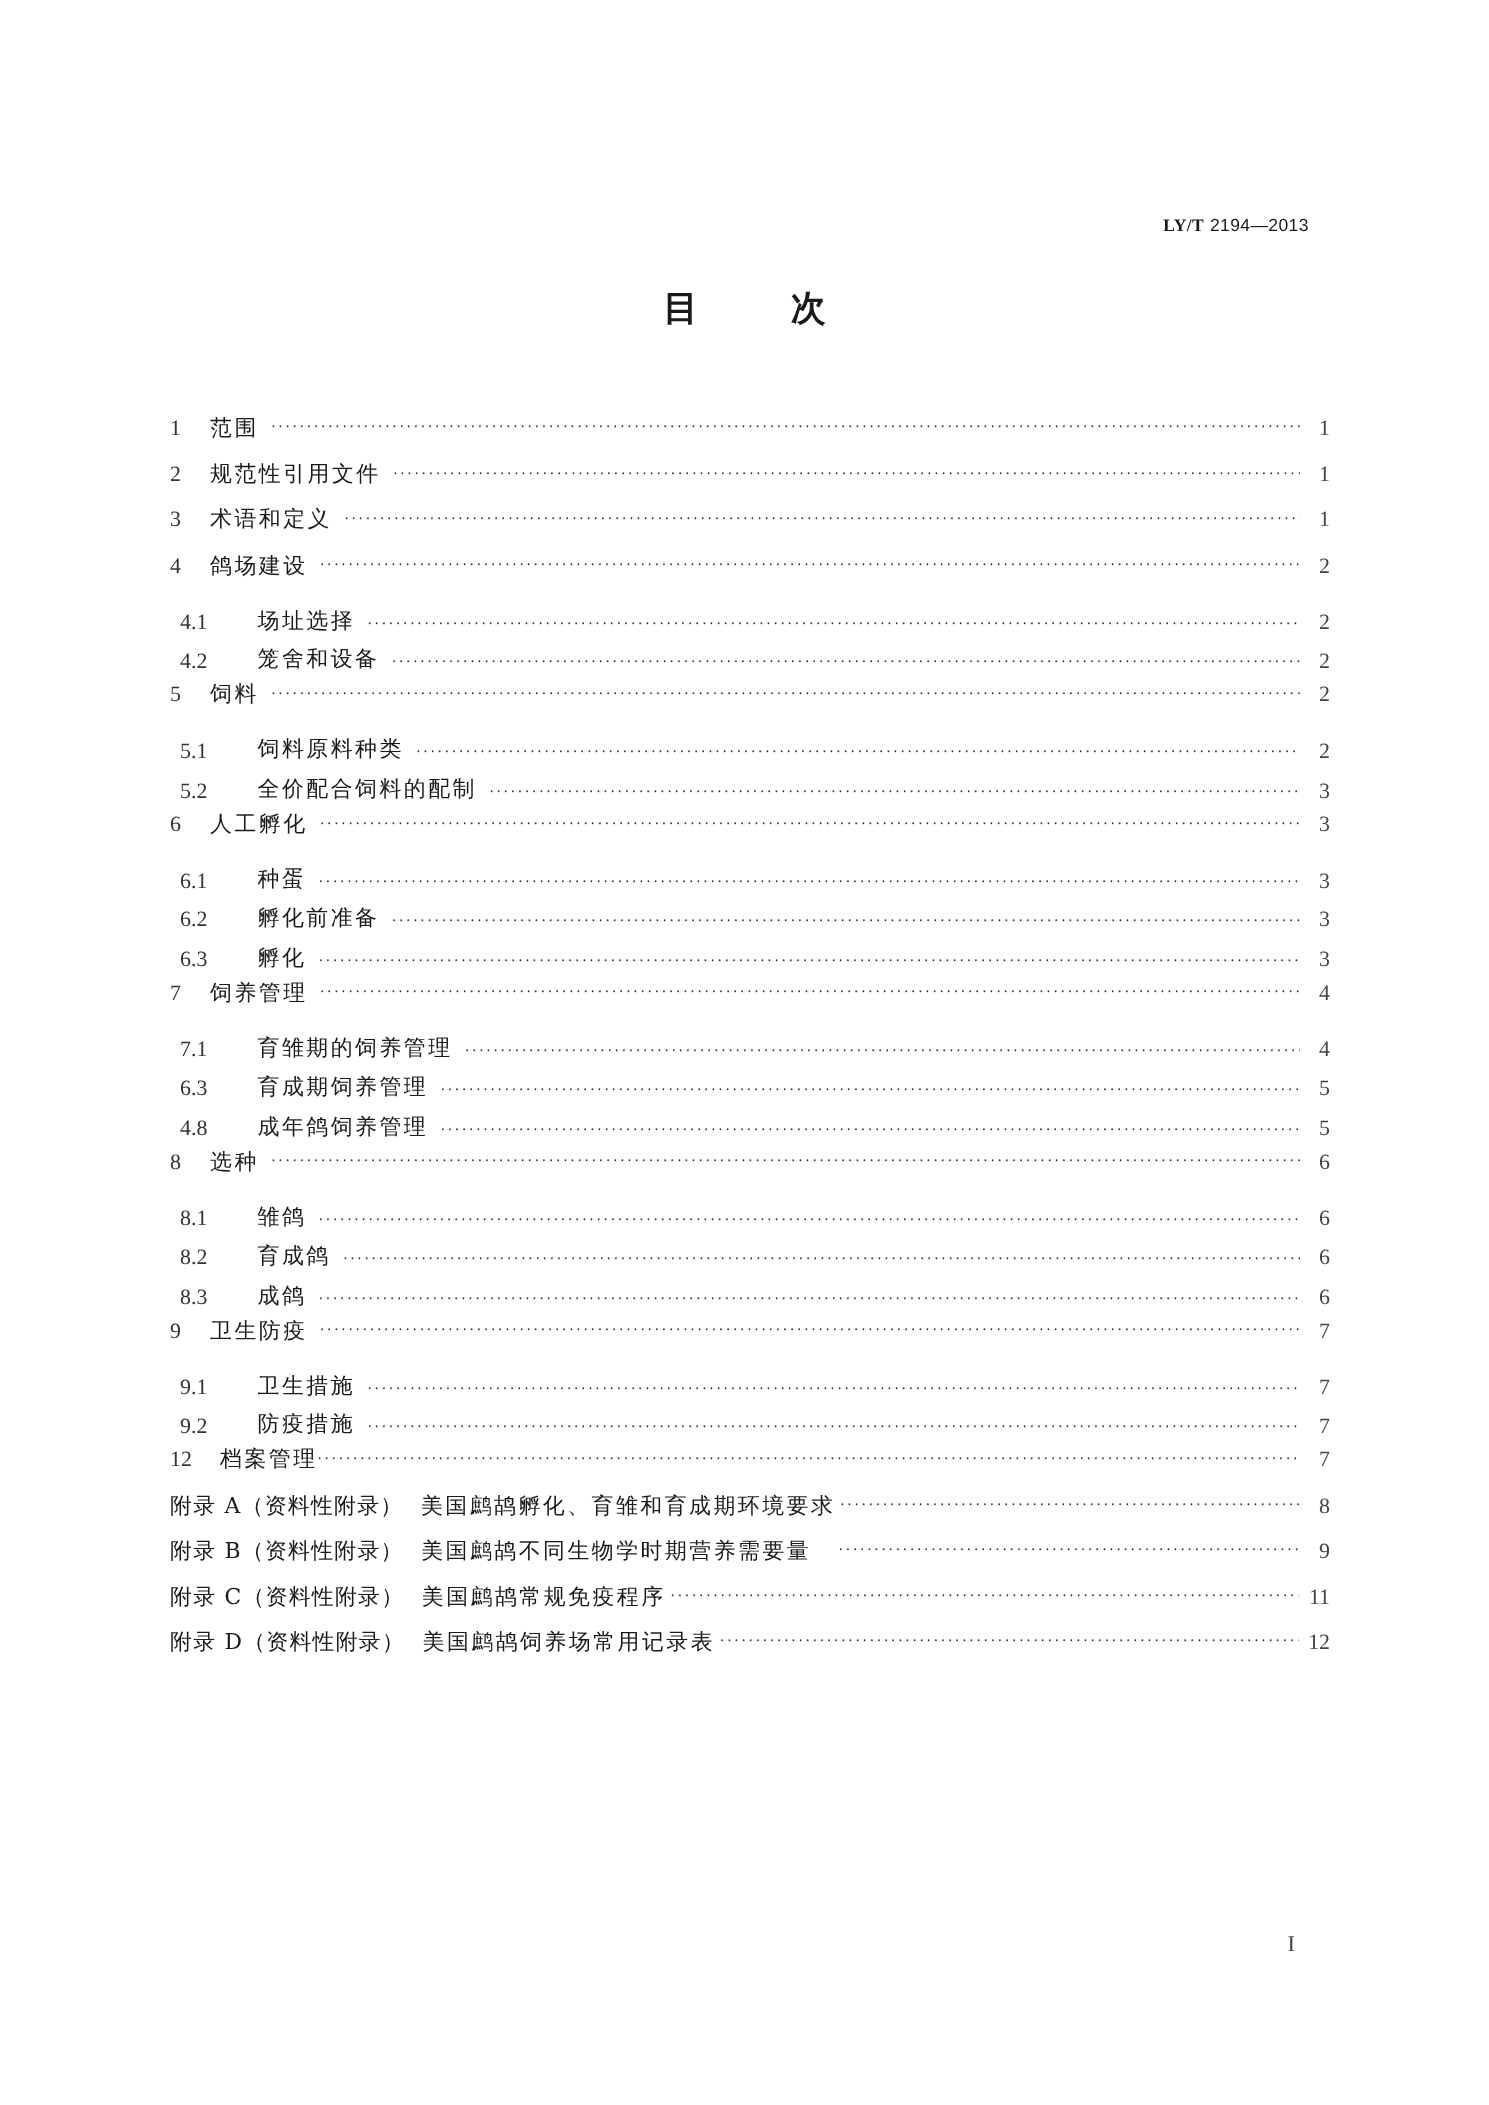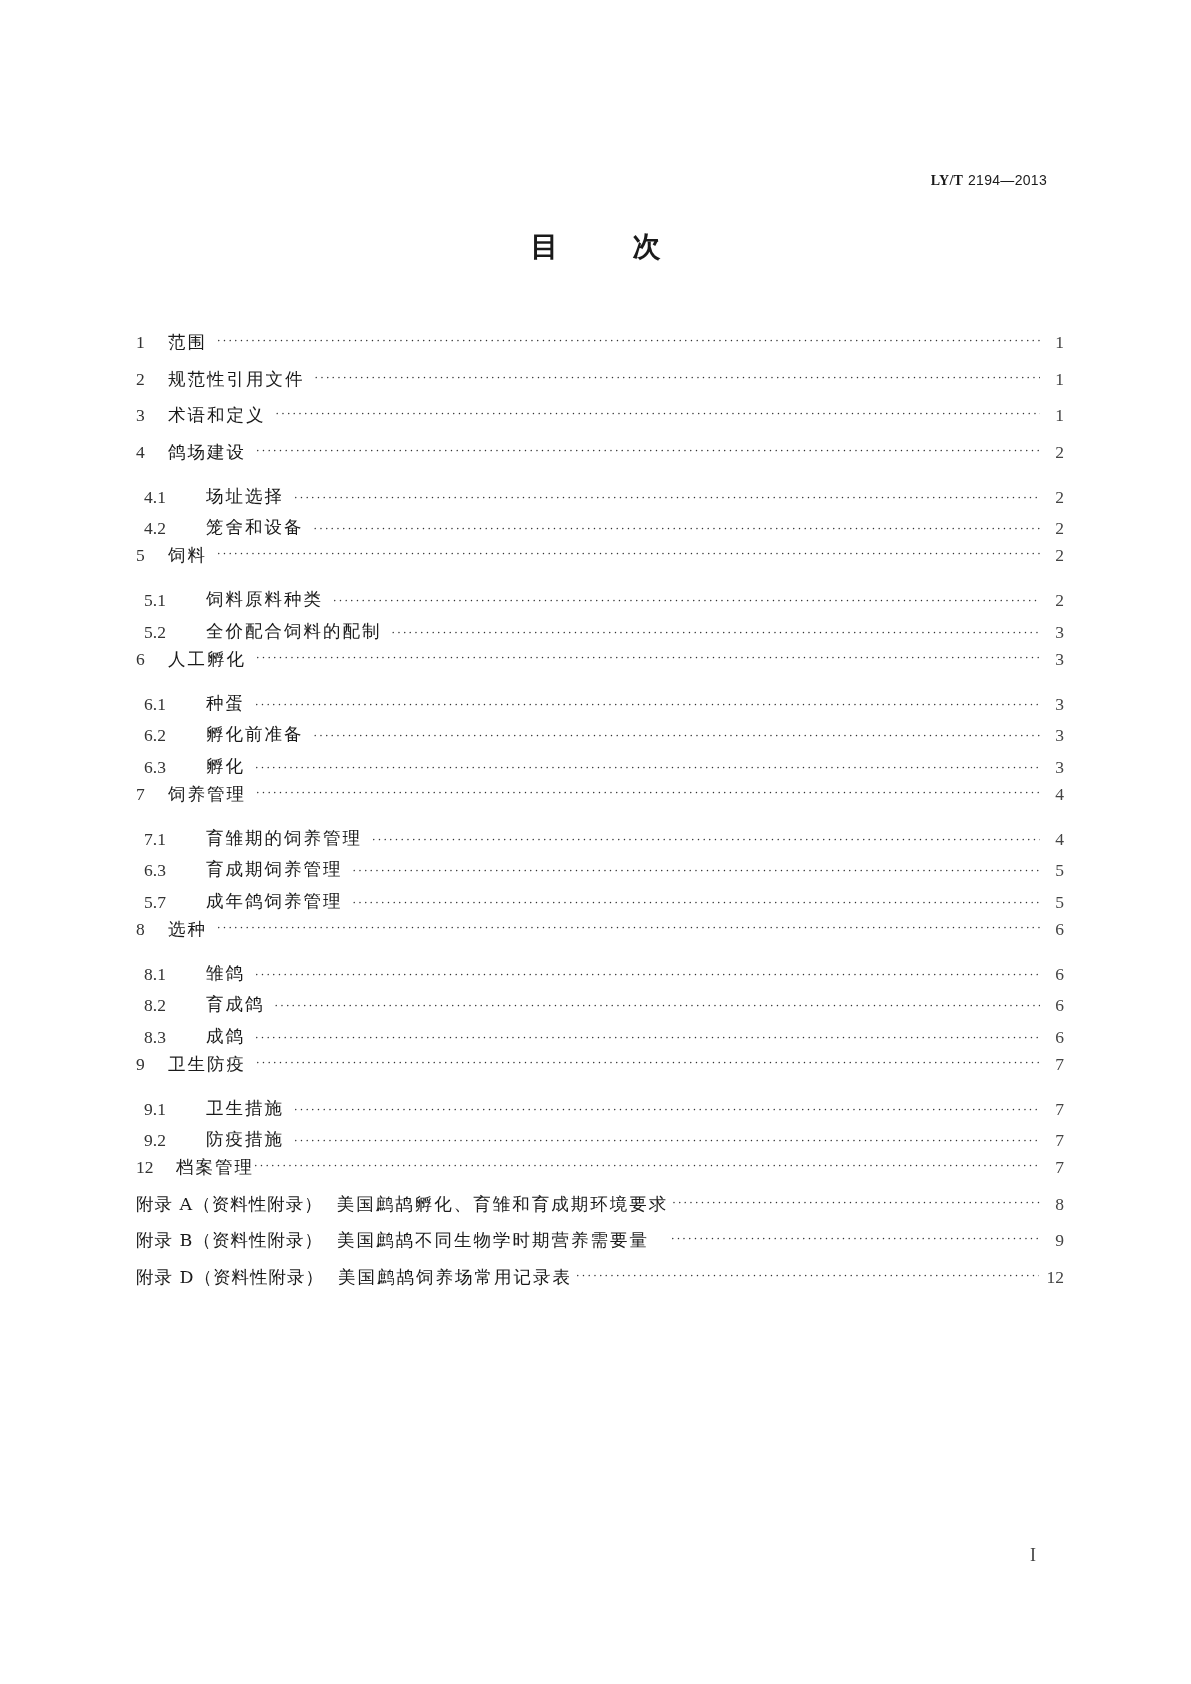--- a/index.html
+++ b/index.html
@@ -133,21 +133,21 @@
     <span class="leader"></span>
     <span class="page">4</span>
   </div>
   <div class="row lvl2">
     <span class="num">6.3</span>
     <span class="label">育成期饲养管理</span>
     <span class="leader"></span>
     <span class="page">5</span>
   </div>
   <div class="row lvl2">
-    <span class="num">5.7</span>
+    <span class="num">4.8</span>
     <span class="label">成年鸽饲养管理</span>
     <span class="leader"></span>
     <span class="page">5</span>
   </div>
   <div class="row lvl1 gap-top">
     <span class="num">8</span>
     <span class="label">选种</span>
     <span class="leader"></span>
     <span class="page">6</span>
   </div>
@@ -200,20 +200,26 @@
     <span class="leader" style="margin-left:4px"></span>
     <span class="page">8</span>
   </div>
   <div class="row lvl1 app">
     <span class="prefix">附录 B（资料性附录）</span>
     <span class="label">美国鹧鸪不同生物学时期营养需要量</span>
     <span class="leader" style="margin-left:22px"></span>
     <span class="page">9</span>
   </div>
   <div class="row lvl1 app">
+    <span class="prefix">附录 C（资料性附录）</span>
+    <span class="label">美国鹧鸪常规免疫程序</span>
+    <span class="leader" style="margin-left:4px"></span>
+    <span class="page">11</span>
+  </div>
+  <div class="row lvl1 app">
     <span class="prefix">附录 D（资料性附录）</span>
     <span class="label">美国鹧鸪饲养场常用记录表</span>
     <span class="leader" style="margin-left:4px"></span>
     <span class="page">12</span>
   </div>
 </div>
 
 <div class="footer-page">I</div>
 
 </body></html>

